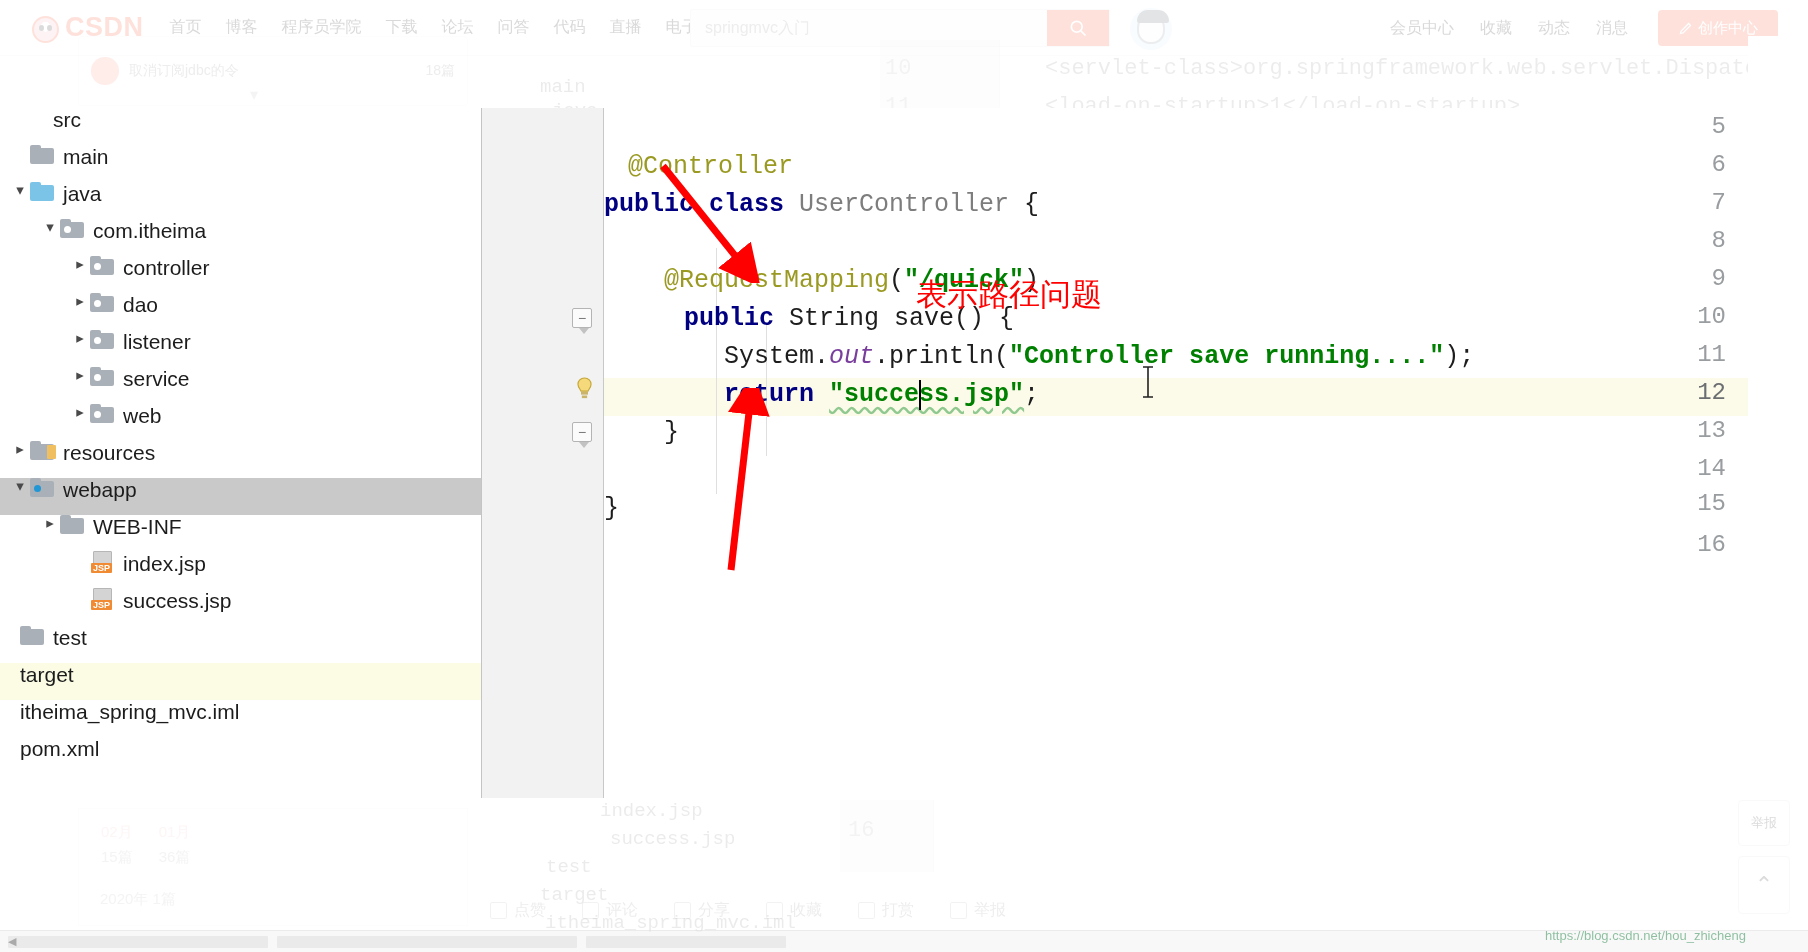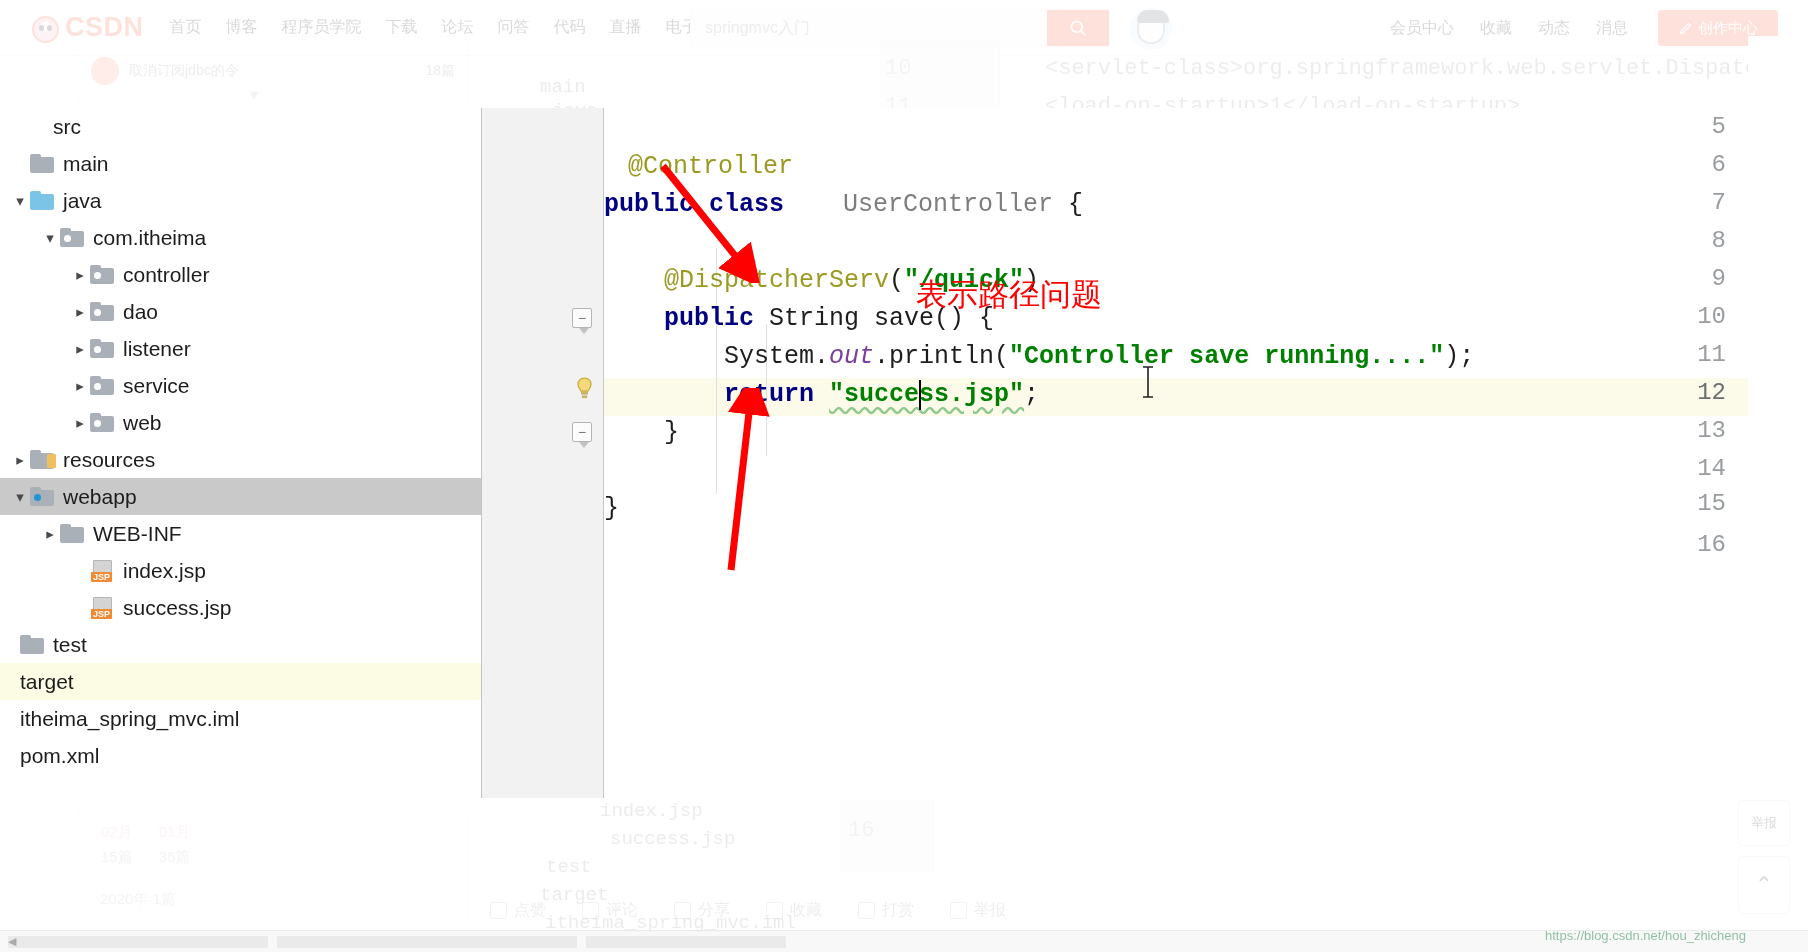--- a/index.html
+++ b/index.html
@@ -134,21 +134,21 @@
   
   .shot { position: absolute; left: 0; top: 108px; width: 1808px; height: 690px; }
 
   
   .tree {
     position: absolute; left: 0; top: 0; width: 481px; height: 690px;
     background: #ffffff;
     font-family: "Liberation Sans", sans-serif;
   }
   .trow {
-    position: relative; height: 37px; display: flex; align-items: center;
+    position: relative; height: 37px; display: flex; align-items: flex-start;
     font-size: 21px; color: #1c1c1c; white-space: nowrap;
   }
   .trow.sel { background: #c9c9c9; }
   .trow.warn { background: #fcfce4; }
   .twist {
     width: 20px; text-align: center; color: #4a4a4a; font-size: 15px;
     flex: 0 0 auto; line-height: 1;
   }
   .ficon { width: 25px; height: 19px; flex: 0 0 auto; margin-right: 8px; position: relative; }
   .ficon.folder::before {
@@ -221,21 +221,21 @@
     position: absolute; left: 0; top: 0; width: 1327px; height: 690px;
     font-family: "Liberation Mono", monospace;
     font-size: 25px; white-space: pre;
   }
   .cl { position: absolute; left: 122px; }
   .ind-guide {
     position: absolute; width: 1px; background: #dfdfdf;
   }
   .k { color: #000080; font-weight: 700; }
   .ann { color: #9a9a22; }
-  .cls { color: #7d7d7d; margin-left: 44px; }
+  .cls { color: #7d7d7d; }
   .str { color: #008000; font-weight: 700; }
   .fld { color: #7a3e9d; font-style: italic; }
   .pl { color: #1d1d1d; }
   .wavy { text-decoration: underline; text-decoration-style: wavy;
           text-decoration-color: #8fc98f; text-underline-offset: 5px; }
   .caret {
     position: absolute; width: 2px; height: 30px; background: #000;
   }
   .mouse-cursor { position: absolute; }
 
@@ -559,23 +559,23 @@
 
       <div class="code">
         <div class="cl" style="top:6px;"></div>
 
         <div class="cl" style="top:44px;padding-left:24px;"><span class="ann">@Controller</span></div>
 
         <div class="cl" style="top:82px;"><span class="k">public class </span><span class="cls">UserController</span><span class="pl"> {</span></div>
 
         <div class="cl" style="top:120px;"></div>
 
-        <div class="cl" style="top:158px;"><span class="ann">    @DispatcherServ</span><span class="pl">(</span><span class="str">"/quick"</span><span class="pl">)</span></div>
-
-        <div class="cl" style="top:196px;"><span class="pl">    </span><span class="k">public </span><span class="pl">String save() {</span></div>
+        <div class="cl" style="top:158px;"><span class="ann">    @RequestMapping</span><span class="pl">(</span><span class="str">"/quick"</span><span class="pl">)</span></div>
+
+        <div class="cl" style="top:196px;margin-left:20px;"><span class="pl">    </span><span class="k">public </span><span class="pl">String save() {</span></div>
 
         <div class="cl" style="top:234px;"><span class="pl">        System.</span><span class="fld">out</span><span class="pl">.println(</span><span class="str">"Controller save running...."</span><span class="pl">);</span></div>
 
         <div class="cl" style="top:272px;"><span class="pl">        </span><span class="k">return </span><span class="str wavy">"success.jsp"</span><span class="pl">;</span></div>
 
         <div class="cl" style="top:310px;"><span class="pl">    }</span></div>
 
         <div class="cl" style="top:348px;"></div>
 
         <div class="cl" style="top:386px;"><span class="pl">}</span></div>

